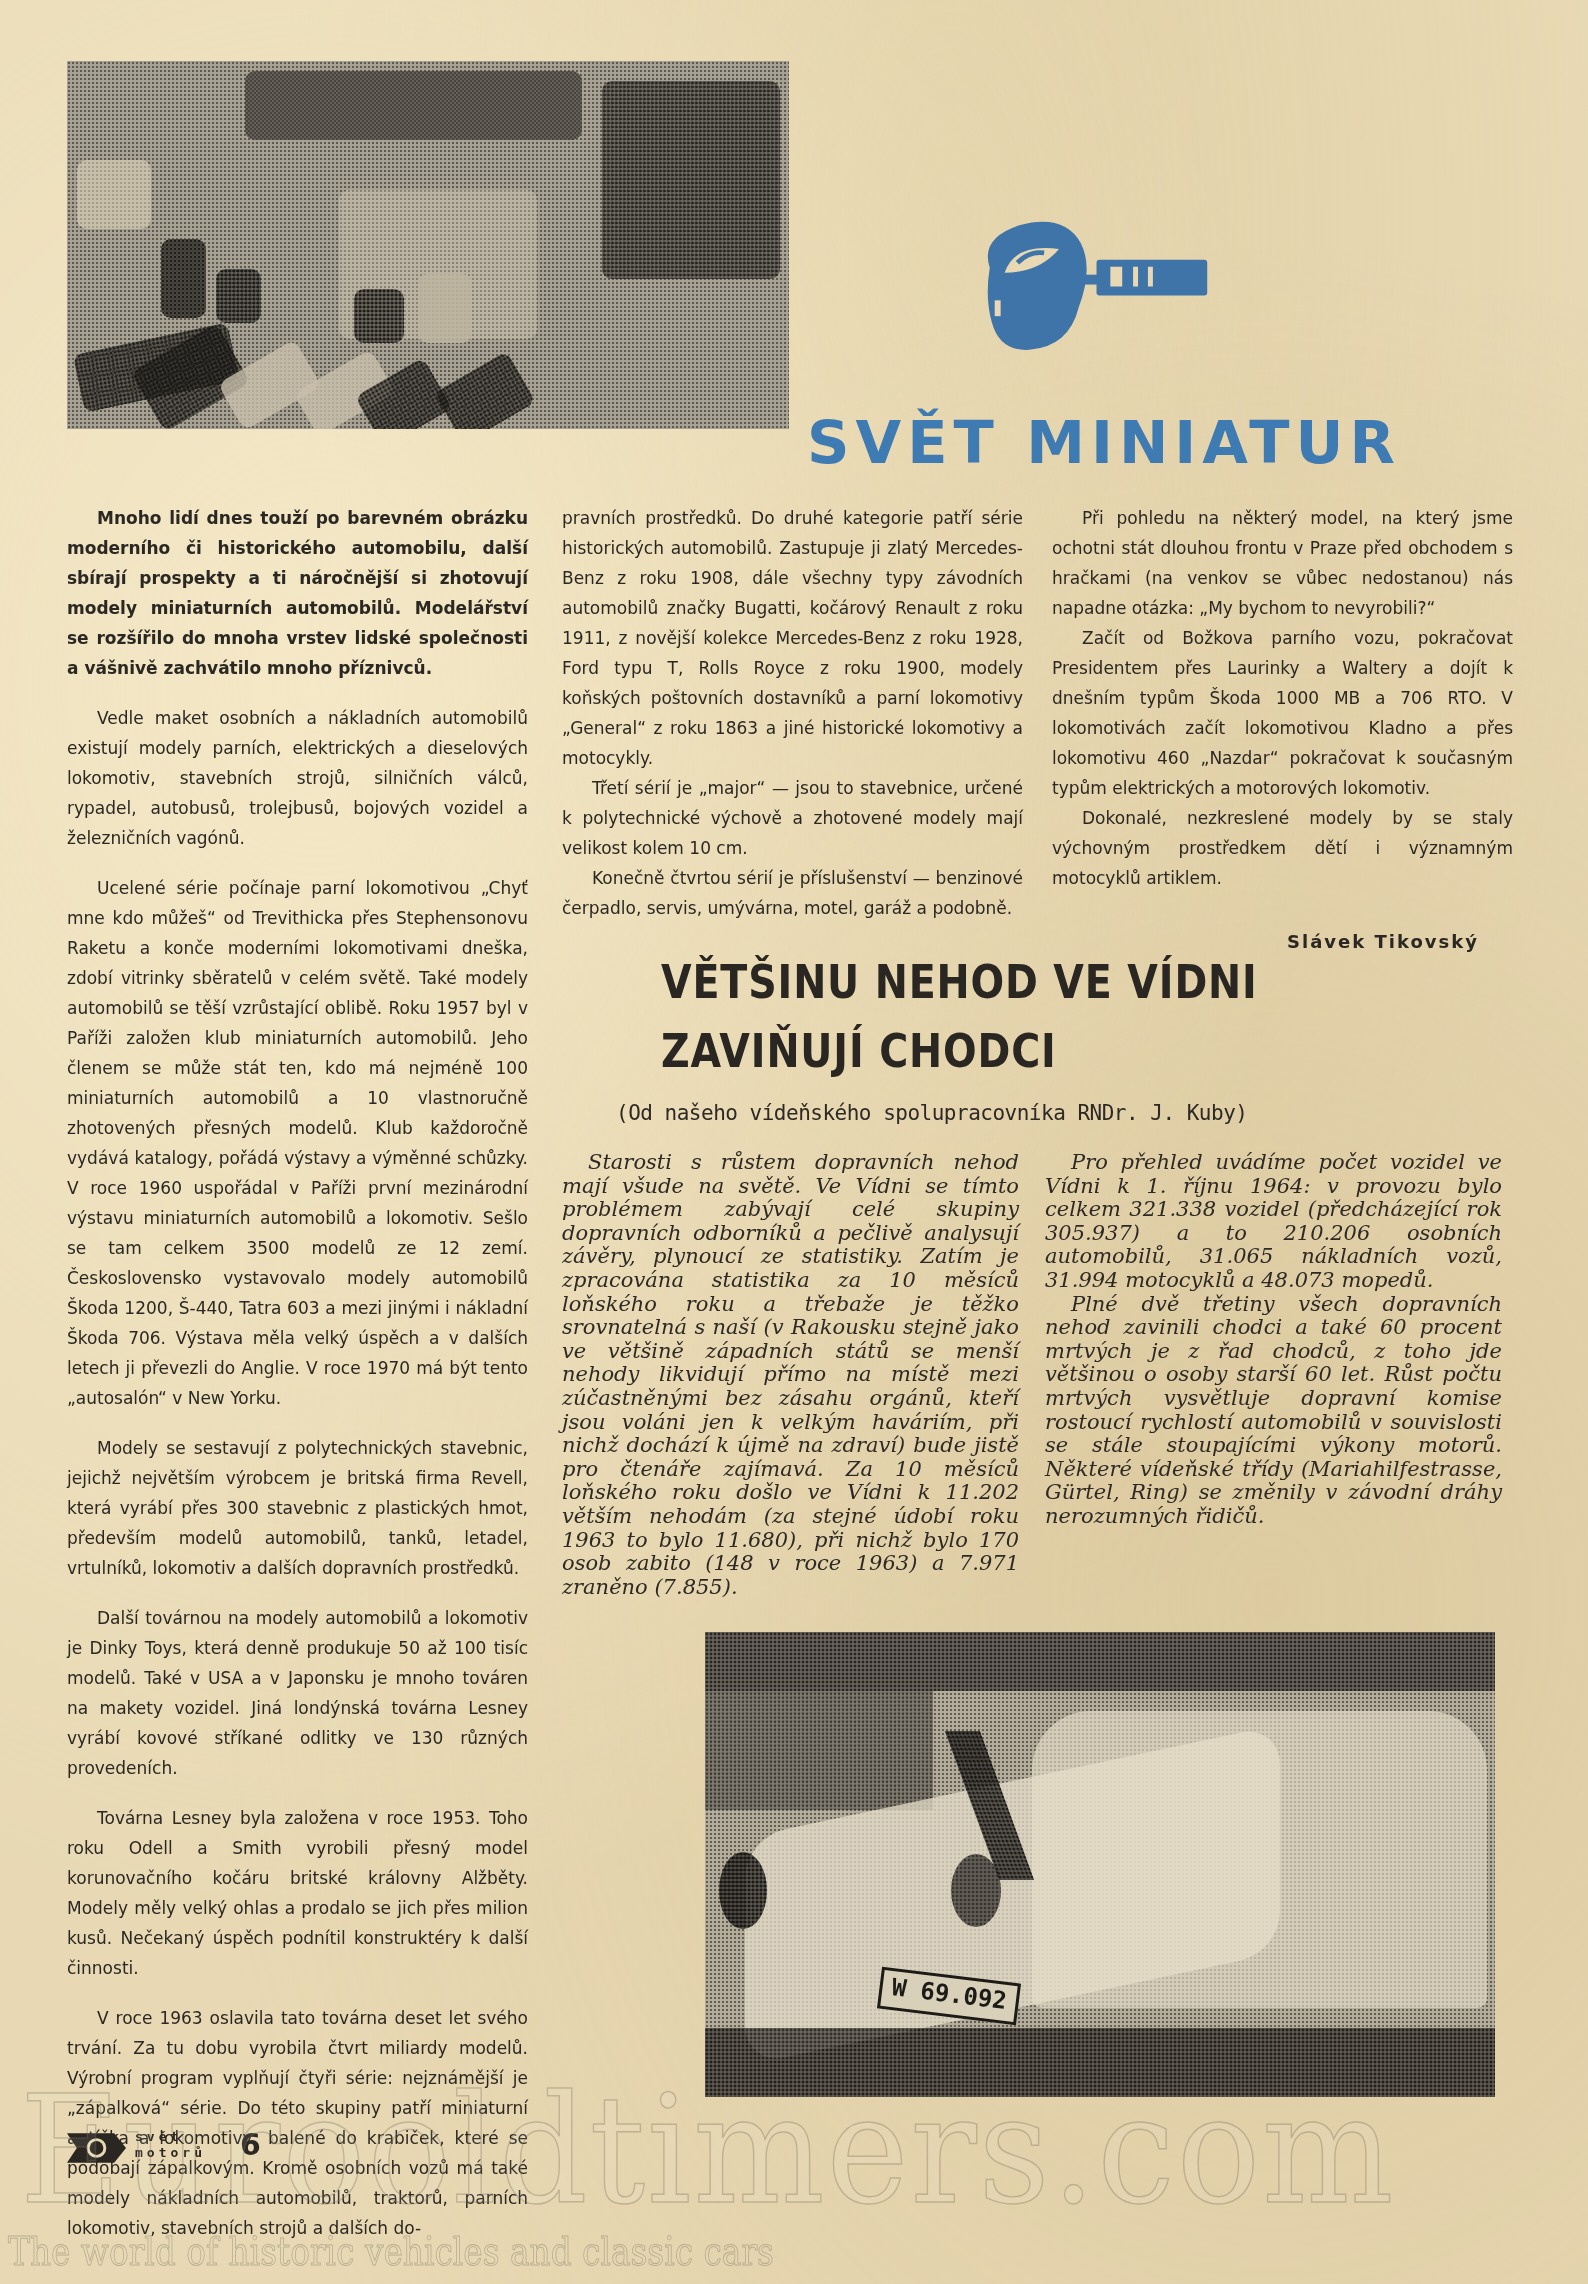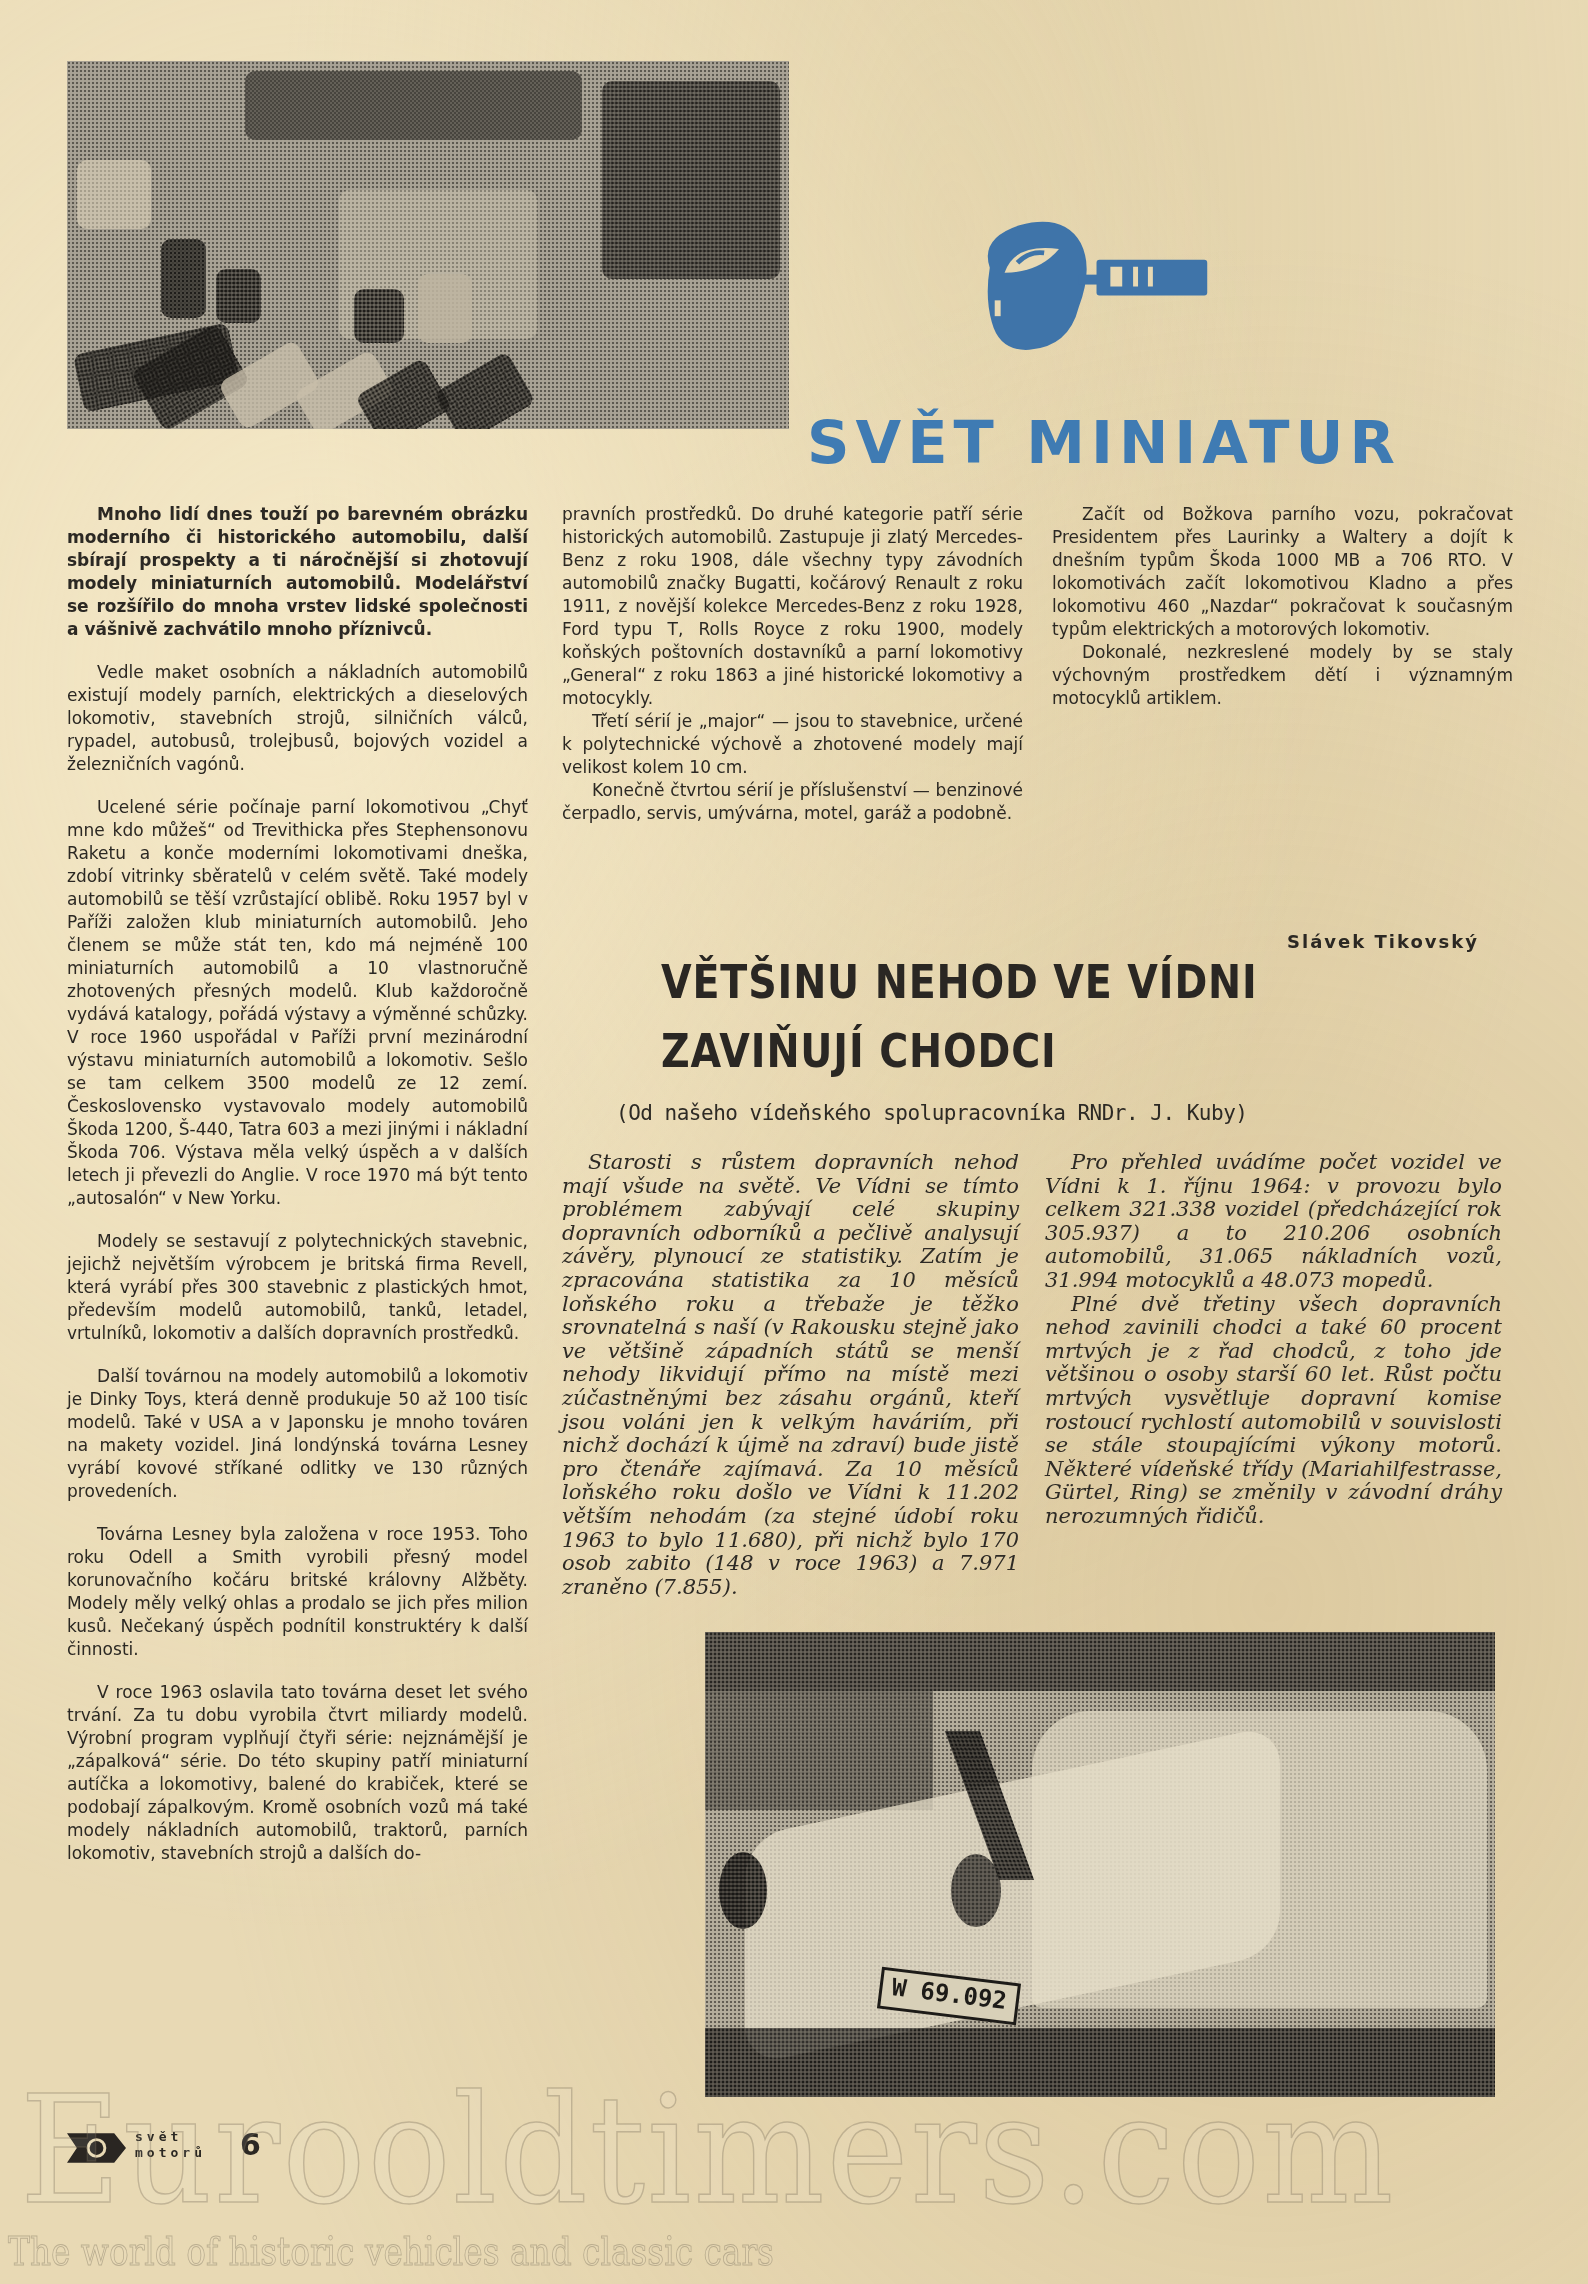--- a/index.html
+++ b/index.html
@@ -65,21 +65,21 @@
       letter-spacing: 6px;
       color: #3f7bb3;
       white-space: nowrap;
     }
 
     
     .col {
       position: absolute;
       font-family: "DejaVu Sans", sans-serif;
       font-size: 17px;
-      line-height: 23px;
+      line-height: 30px;
       text-align: justify;
       hyphens: manual;
       color: #2b2823;
     }
     .col p { margin: 0; text-indent: 30px; }
     .col p.sp { margin-top: 20px; }
     .col1 { left: 67px; top: 503px; width: 461px; }
     .col2 { left: 562px; top: 503px; width: 461px; }
     .col3 { left: 1052px; top: 503px; width: 461px; }
     .bold { font-weight: bold; }
@@ -197,20 +197,21 @@
   <p class="sp">V roce 1963 oslavila tato továrna deset let svého trvání. Za tu dobu vyrobila čtvrt miliardy modelů. Výrobní program vyplňují čtyři série: nejznámější je „zápalková“ série. Do této skupiny patří miniaturní autíčka a lokomotivy, balené do krabiček, které se podobají zápalkovým. Kromě osobních vozů má také modely nákladních automobilů, traktorů, parních lokomotiv, stavebních strojů a dalších do-</p>
 </div>
 
 <div class="col col2">
   <p style="text-indent:0">pravních prostředků. Do druhé kategorie patří série historických automobilů. Zastupuje ji zlatý Mercedes-Benz z roku 1908, dále všechny typy závodních automobilů značky Bugatti, kočárový Renault z roku 1911, z novější kolekce Mercedes-Benz z roku 1928, Ford typu T, Rolls Royce z roku 1900, modely koňských poštovních dostavníků a parní lokomotivy „General“ z roku 1863 a jiné historické lokomotivy a motocykly.</p>
   <p>Třetí sérií je „major“ — jsou to stavebnice, určené k polytechnické výchově a zhotovené modely mají velikost kolem 10 cm.</p>
   <p>Konečně čtvrtou sérií je příslušenství — benzinové čerpadlo, servis, umývárna, motel, garáž a podobně.</p>
 </div>
 
 <div class="col col3">
+  <p>Při pohledu na některý model, na který jsme ochotni stát dlouhou frontu v Praze před obchodem s hračkami (na venkov se vůbec nedostanou) nás napadne otázka: „My bychom to nevyrobili?“</p>
   <p>Začít od Božkova parního vozu, pokračovat Presidentem přes Laurinky a Waltery a dojít k dnešním typům Škoda 1000 MB a 706 RTO. V lokomotivách začít lokomotivou Kladno a přes lokomotivu 460 „Nazdar“ pokračovat k současným typům elektrických a motorových lokomotiv.</p>
   <p>Dokonalé, nezkreslené modely by se staly výchovným prostředkem dětí i významným motocyklů artiklem.</p>
 </div>
 
 <div class="signature">Slávek Tikovský</div>
 
 <div class="headline">
   <div>VĚTŠINU NEHOD VE VÍDNI</div>
   <div>ZAVIŇUJÍ CHODCI</div>
 </div>

